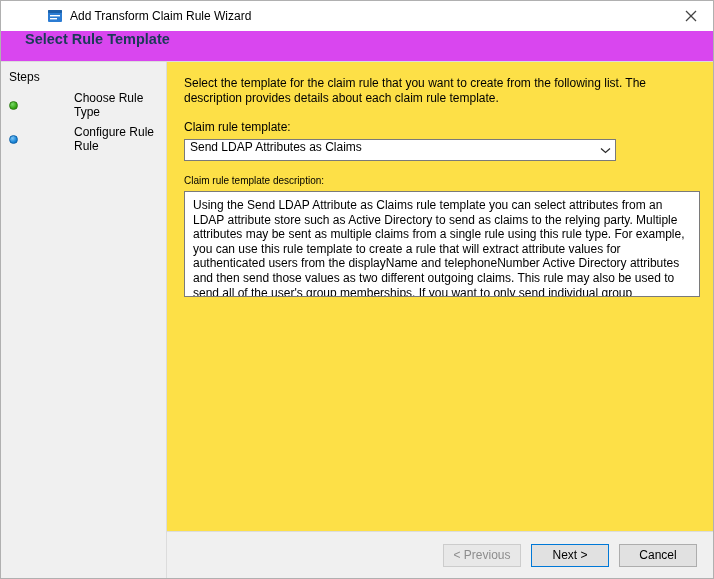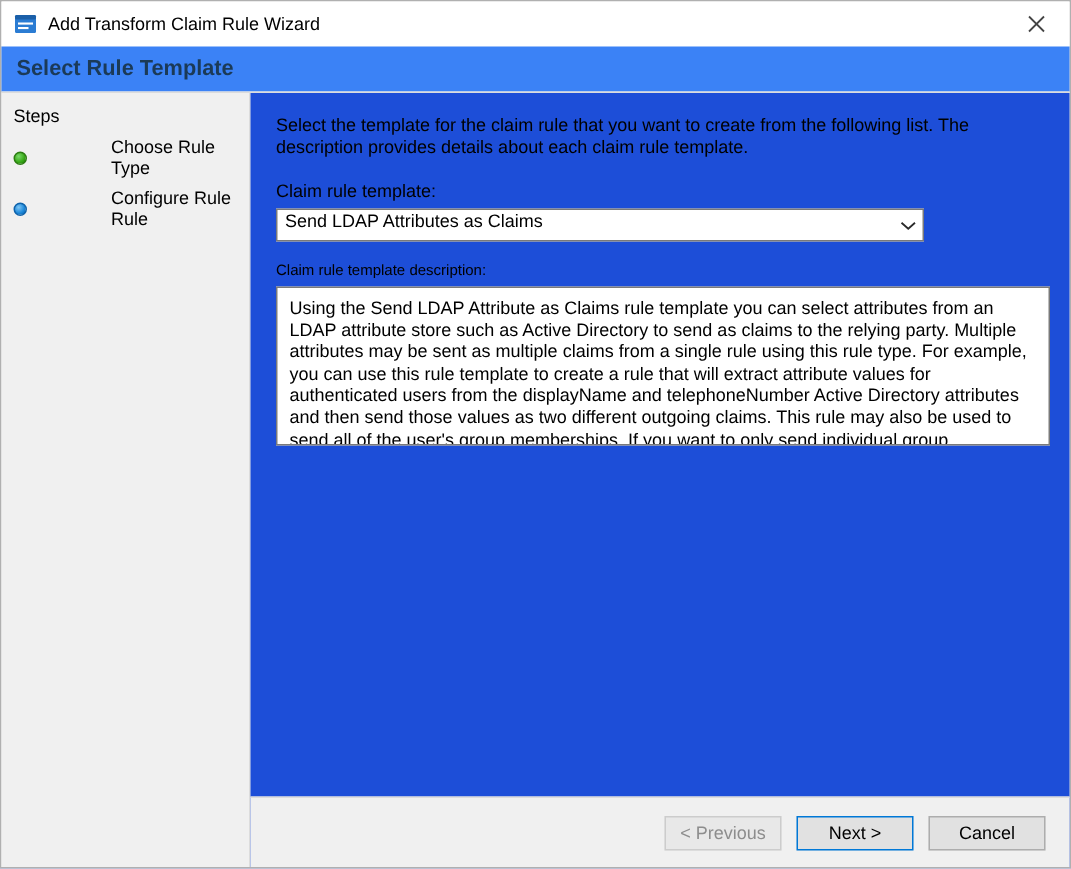--- a/index.html
+++ b/index.html
@@ -27,20 +27,21 @@
   }
   
   .titlebar {
     height: 30px;
     min-height: 30px;
     display: flex;
     align-items: center;
     background: #ffffff;
     padding-left: 8px;
     border-bottom: none;
+    margin-left: 38px;
   }
   .title-icon {
     width: 16px;
     height: 16px;
     margin-right: 7px;
     position: relative;
     flex: 0 0 auto;
   }
   .title-icon svg { display: block; }
   .title-text {
@@ -56,23 +57,23 @@
     align-items: center;
     justify-content: center;
     cursor: default;
   }
   .close-btn svg { display: block; }
   
   .header {
     height: 30px;
     min-height: 30px;
     display: flex;
-    align-items: center;
-    padding-left: 10px;
-    background: #3b82f6;
+    align-items: flex-start;
+    padding-left: 24px;
+    background: #d946ef;
   }
   .header-title {
     font-size: 14.5px;
     font-weight: bold;
     color: #1b3a57;
   }
   
   .body {
     flex: 1 1 auto;
     display: flex;
@@ -118,21 +119,21 @@
     background: radial-gradient(circle at 35% 32%, #7fc6f5 0%, #1a86d8 60%, #0b5ea3 100%);
     border: 1px solid #0f63ab;
     box-sizing: border-box;
   }
   
   .main {
     flex: 1 1 auto;
     display: flex;
     flex-direction: column;
     min-width: 0;
-    background: #1d4ed8;
+    background: #fde047;
   }
   .content {
     flex: 1 1 auto;
     padding: 14px 16px 0 17px;
     box-sizing: border-box;
     min-height: 0;
   }
   .intro {
     font-size: 12px;
     line-height: 15px;

